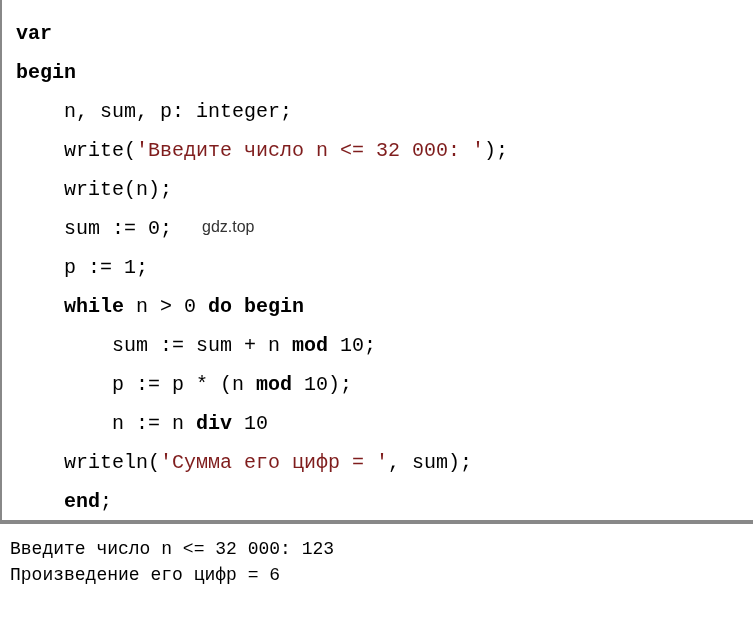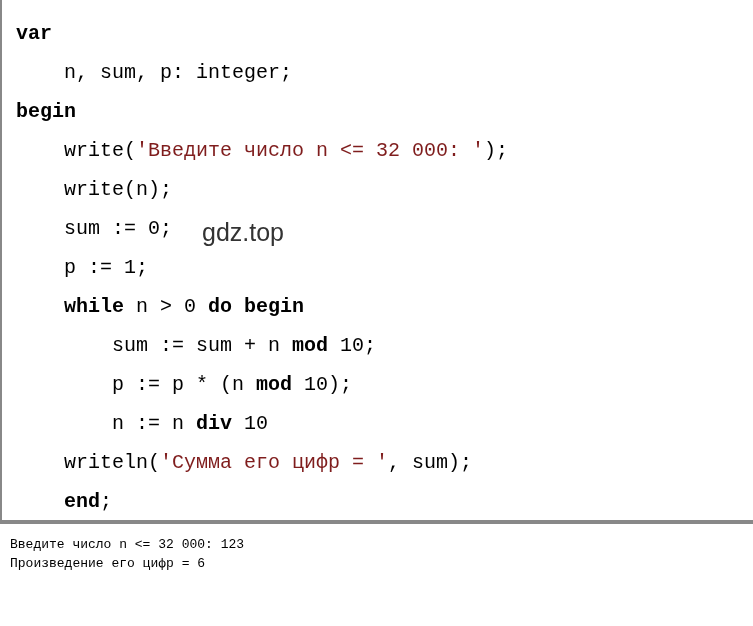--- a/index.html
+++ b/index.html
@@ -26,21 +26,21 @@
       color: #000;
       font-weight: 500;
       margin-top: 8px;
     }
     .kw { font-weight: bold; color: #000; }
     .str { color: #7f1d1d; }
     .watermark {
       position: absolute;
       color: #333;
       font-family: Arial, sans-serif;
-      font-size: 25px;
+      font-size: 16px;
       font-weight: 400;
       pointer-events: none;
     }
     .wm1 { top: 218px; left: 200px; }
     .scrollbar-track {
       height: 14px;
       background: #f0f0f0;
       border-top: 1px solid #bbb;
       margin: 4px 0 0 0;
       position: relative;
@@ -51,34 +51,34 @@
       top: 2px;
       height: 8px;
       width: 640px;
       background: #b8b8b8;
       border-radius: 3px;
     }
     .output-panel {
       border-top: 2px solid #888;
       padding: 12px 10px 8px 10px;
       font-family: 'Courier New', Courier, monospace;
-      font-size: 13px;
+      font-size: 18px;
       line-height: 1.45;
       color: #000;
       position: relative;
     }
     .output-line { white-space: pre; }
   </style>
 </head>
 <body>
 
 <div class="code-panel">
   <div class="code-line"><span class="kw">var</span></div>
+  <div class="code-line"><span class="kw">begin</span></div>
   <div class="code-line">    n, sum, p: integer;</div>
-  <div class="code-line"><span class="kw">begin</span></div>
   <div class="code-line"><span>    write(</span><span class="str">'Введите число n &lt;= 32 000: '</span><span>);</span></div>
   <div class="code-line">    write(n);</div>
   <div class="code-line">    sum := 0;</div>
   <div class="code-line">    p := 1;</div>
   <div class="code-line"><span>    </span><span class="kw">while</span><span> n &gt; 0 </span><span class="kw">do begin</span></div>
   <div class="code-line"><span>        sum := sum + n </span><span class="kw">mod</span><span> 10;</span></div>
   <div class="code-line"><span>        p := p * (n </span><span class="kw">mod</span><span> 10);</span></div>
   <div class="code-line"><span>        n := n </span><span class="kw">div</span><span> 10</span></div>
   <div class="code-line"><span>    writeln(</span><span class="str">'Сумма его цифр = '</span><span>, sum);</span></div>
   <div class="code-line"><span>    </span><span class="kw">end</span><span>;</span></div>

